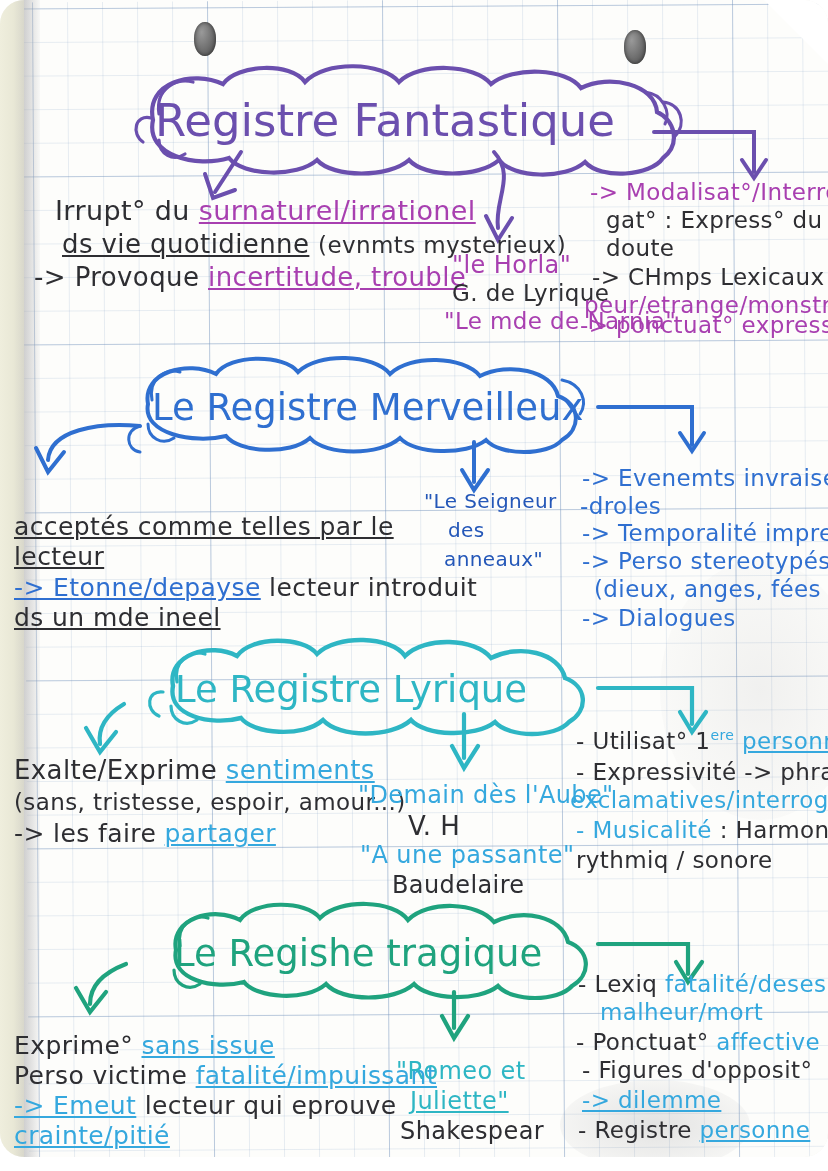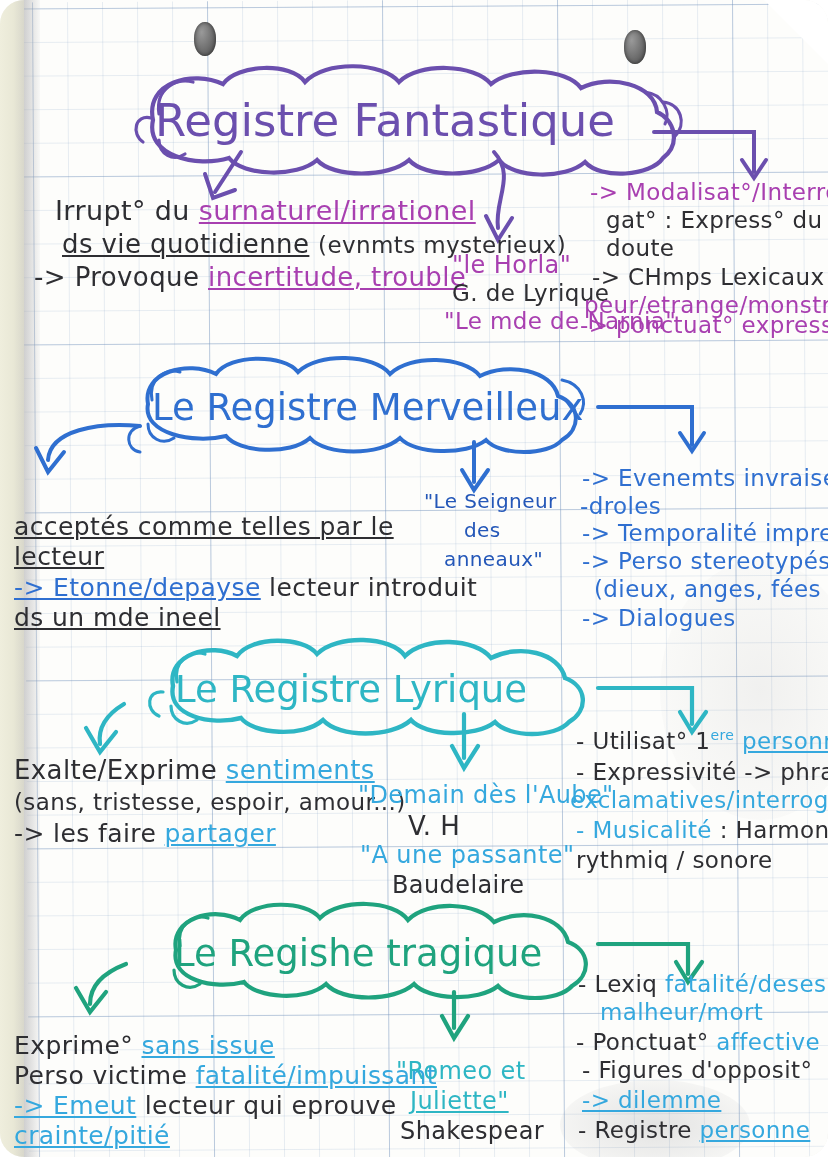--- a/index.html
+++ b/index.html
@@ -215,21 +215,21 @@
 
   <div class="hw ink-black ul" style="left:14px;top:513px;font-size:25px;">acceptés comme telles par le</div>
   <div class="hw ink-black ul" style="left:14px;top:543px;font-size:25px;">lecteur</div>
   <div class="hw" style="left:14px;top:574px;font-size:25px;">
     <span class="ink-blue ul">-&gt; Etonne/depayse</span>
     <span class="ink-black">lecteur introduit</span>
   </div>
   <div class="hw ink-black ul" style="left:14px;top:604px;font-size:25px;">ds un mde ineel</div>
 
   <div class="hw ink-bluedk" style="left:424px;top:490px;font-size:20px;">"Le Seigneur</div>
-  <div class="hw ink-bluedk" style="left:448px;top:519px;font-size:20px;margin-left:16px;">des</div>
+  <div class="hw ink-bluedk" style="left:448px;top:519px;font-size:20px;">des</div>
   <div class="hw ink-bluedk" style="left:444px;top:548px;font-size:20px;">anneaux"</div>
 
   <div class="hw ink-blue" style="left:582px;top:466px;font-size:23px;">-&gt; Evenemts invraisemb</div>
   <div class="hw ink-blue" style="left:580px;top:494px;font-size:23px;">-droles</div>
   <div class="hw ink-blue" style="left:582px;top:521px;font-size:23px;">-&gt; Temporalité imprecise</div>
   <div class="hw ink-blue" style="left:582px;top:549px;font-size:23px;">-&gt; Perso stereotypés</div>
   <div class="hw ink-blue" style="left:594px;top:577px;font-size:23px;">(dieux, anges, fées ...)</div>
   <div class="hw ink-blue" style="left:582px;top:606px;font-size:23px;">-&gt; Dialogues</div>
 
   <svg class="bubble-wrap" style="left:145px;top:634px;width:480px;height:105px;" viewBox="0 0 480 105">

